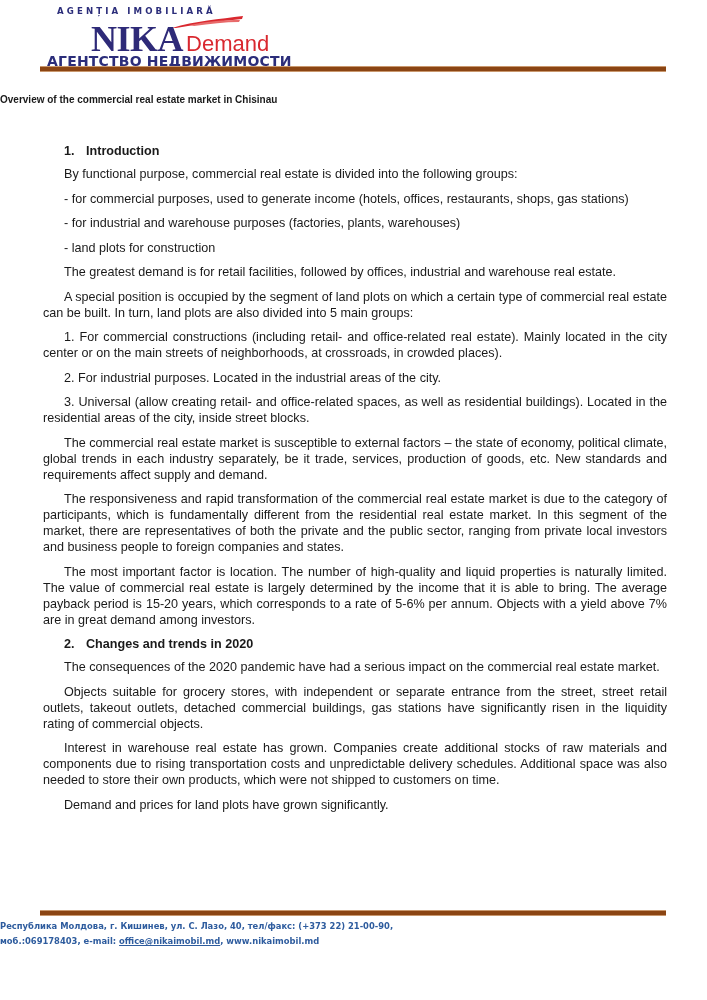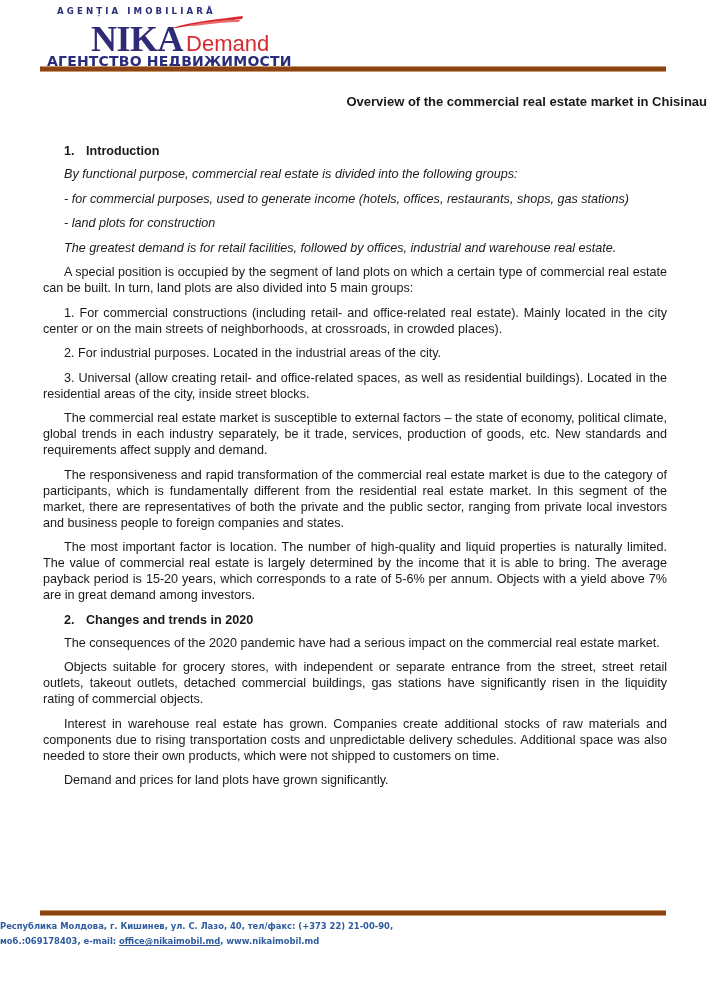--- a/index.html
+++ b/index.html
@@ -7,27 +7,27 @@
   .logo { position: absolute; left: 40px; top: 6px; width: 200px; height: 60px; }
   .logo-top { position: absolute; left: 17px; top: 0px; font-family: "DejaVu Sans", sans-serif; font-weight: bold; font-size: 8.6px; letter-spacing: 3.1px; color: #2b2d7a; white-space: nowrap; text-align: center; }
   .logo-main { position: absolute; left: 7px; top: 12px; white-space: nowrap; }
   .logo-nika { font-family: "Liberation Serif", serif; font-weight: bold; font-size: 36px; color: #2e2a78; letter-spacing: -0.5px; margin-left: 44px; }
   .logo-imobil { font-family: "Liberation Sans", sans-serif; font-size: 22px; color: #d9282f; margin-left: 3px; }
   .logo-swoosh { position: absolute; left: 130px; top: 9px; width: 75px; height: 14px; }
   .logo-sub { position: absolute; left: 7px; top: 47px; font-family: "DejaVu Sans", sans-serif; font-weight: bold; font-size: 14px; color: #2b2d7a; white-space: nowrap; letter-spacing: 0.2px; }
   .rule { position: absolute; height: 4px; background: #8b4513; border-top: 1px solid #c9986e; border-bottom: 1px solid #c9986e; }
   .rule-top { left: 40px; top: 66px; width: 626px; }
   .rule-bottom { left: 40px; top: 910px; width: 626px; }
-  .title { position: absolute; left: 0; width: 707px; top: 94px; text-align: right; font-weight: bold; font-size: 13px; }
+  .title { position: absolute; left: 0; width: 707px; top: 94px; text-align: left; font-weight: bold; font-size: 10px; }
   .content { position: absolute; left: 43px; top: 143px; width: 624px; font-size: 12.6px; line-height: 16px; }
   .h { font-weight: bold; margin: 0 0 7px 21px; font-size: 12.6px; }
   .h .num { display: inline-block; width: 22px; }
   p { margin: 0 0 8.5px 0; text-align: justify; }
   p.ind { text-indent: 21px; }
-  p.pl { padding-left: 21px; font-style: italic; }
+  p.pl { padding-left: 21px; }
   .h2 { margin-top: 0px; }
   .footer { position: absolute; left: 0; width: 707px; top: 919px; font-family: "DejaVu Sans", sans-serif; font-size: 8.4px; line-height: 15px; color: #2e5c9e; font-weight: bold; }
   .footer a { color: #2e5c9e; text-decoration: underline; }
 </style>
 </head>
 <body>
 
 <div class="logo">
   <div class="logo-top">AGENȚIA IMOBILIARĂ</div>
   <svg class="logo-swoosh" viewBox="0 0 75 14">
@@ -40,20 +40,21 @@
   <div class="logo-sub">АГЕНТСТВО НЕДВИЖИМОСТИ</div>
 </div>
 <div class="rule rule-top"></div>
 
 <div class="title">Overview of the commercial real estate market in Chisinau</div>
 
 <div class="content">
   <div class="h"><span class="num">1.</span><span>Introduction</span></div>
   <p class="pl">By functional purpose, commercial real estate is divided into the following groups:</p>
   <p class="pl">- for commercial purposes, used to generate income (hotels, offices, restaurants, shops, gas stations)</p>
+  <p class="pl">- for industrial and warehouse purposes (factories, plants, warehouses)</p>
   <p class="pl">- land plots for construction</p>
   <p class="pl">The greatest demand is for retail facilities, followed by offices, industrial and warehouse real estate.</p>
   <p class="ind">A special position is occupied by the segment of land plots on which a certain type of commercial real estate can be built. In turn, land plots are also divided into 5 main groups:</p>
   <p class="ind">1. For commercial constructions (including retail- and office-related real estate). Mainly located in the city center or on the main streets of neighborhoods, at crossroads, in crowded places).</p>
   <p class="ind">2. For industrial purposes. Located in the industrial areas of the city.</p>
   <p class="ind">3. Universal (allow creating retail- and office-related spaces, as well as residential buildings). Located in the residential areas of the city, inside street blocks.</p>
   <p class="ind">The commercial real estate market is susceptible to external factors – the state of economy, political climate, global trends in each industry separately, be it trade, services, production of goods, etc. New standards and requirements affect supply and demand.</p>
   <p class="ind">The responsiveness and rapid transformation of the commercial real estate market is due to the category of participants, which is fundamentally different from the residential real estate market. In this segment of the market, there are representatives of both the private and the public sector, ranging from private local investors and business people to foreign companies and states.</p>
   <p class="ind">The most important factor is location. The number of high-quality and liquid properties is naturally limited. The value of commercial real estate is largely determined by the income that it is able to bring. The average payback period is 15-20 years, which corresponds to a rate of 5-6% per annum. Objects with a yield above 7% are in great demand among investors.</p>
 

